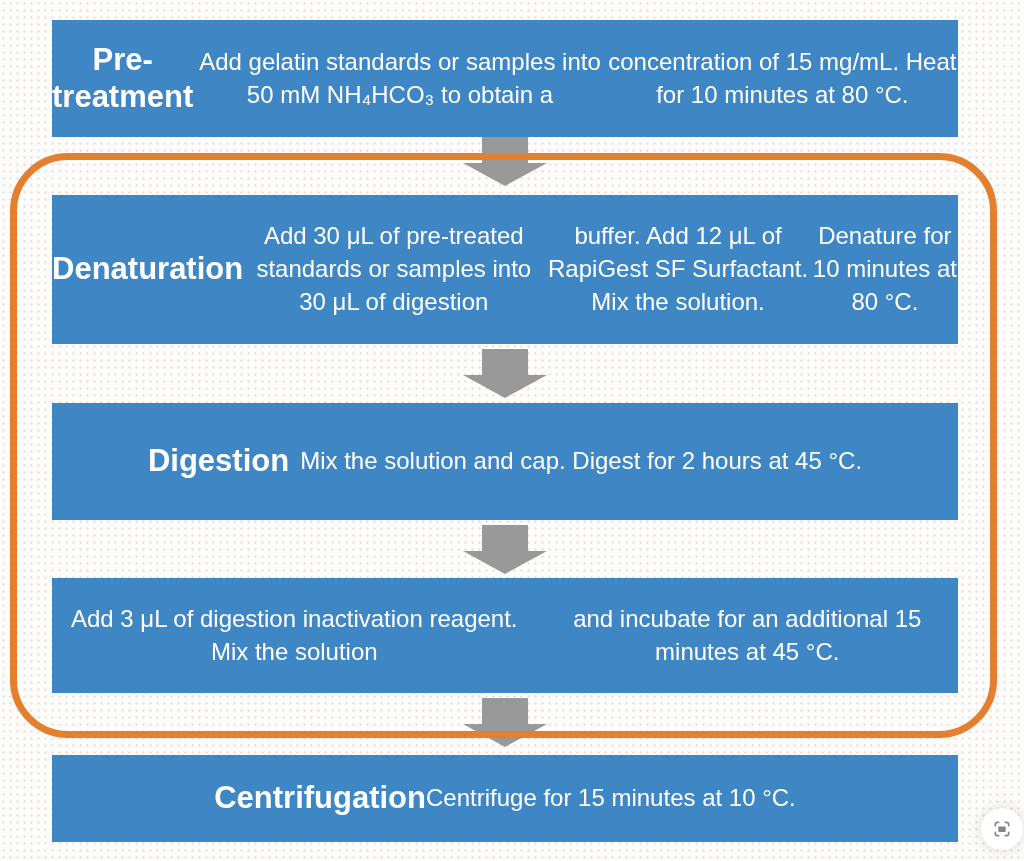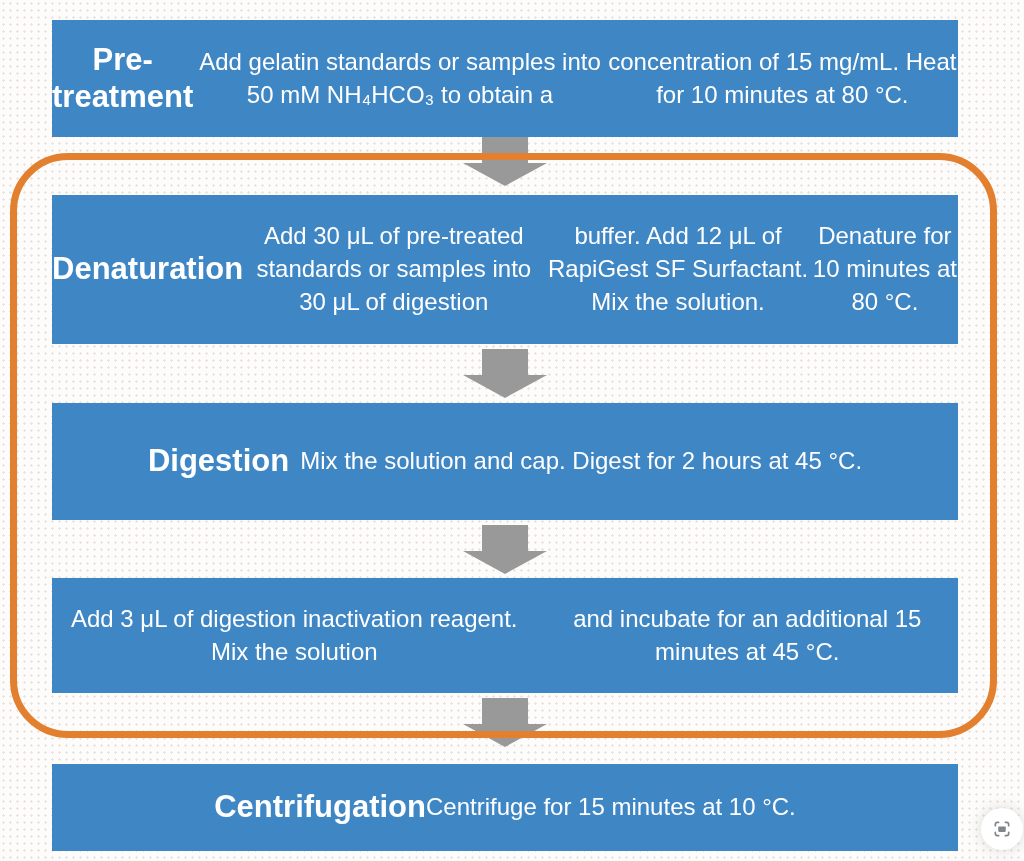--- a/index.html
+++ b/index.html
@@ -28,21 +28,21 @@
     line-height:1.18;
   }
   .step-line {
     font-size:24px;
     line-height:1.37;
   }
   #step-0 { top:20px;  height:117px; }
   #step-1 { top:195px; height:149px; }
   #step-2 { top:403px; height:117px;gap:11px; }
   #step-3 { top:578px; height:115px; }
-  #step-4 { top:755px; height:87px;margin-top:9px;  }
+  #step-4 { top:755px; height:87px;  }
   .arrow {
     position:absolute;
     left:463px;
     width:84px; height:49px;
     z-index:1;
   }
   #arrow-0 { top:137px; }
   #arrow-1 { top:349px; }
   #arrow-2 { top:525px; }
   #arrow-3 { top:698px; }

